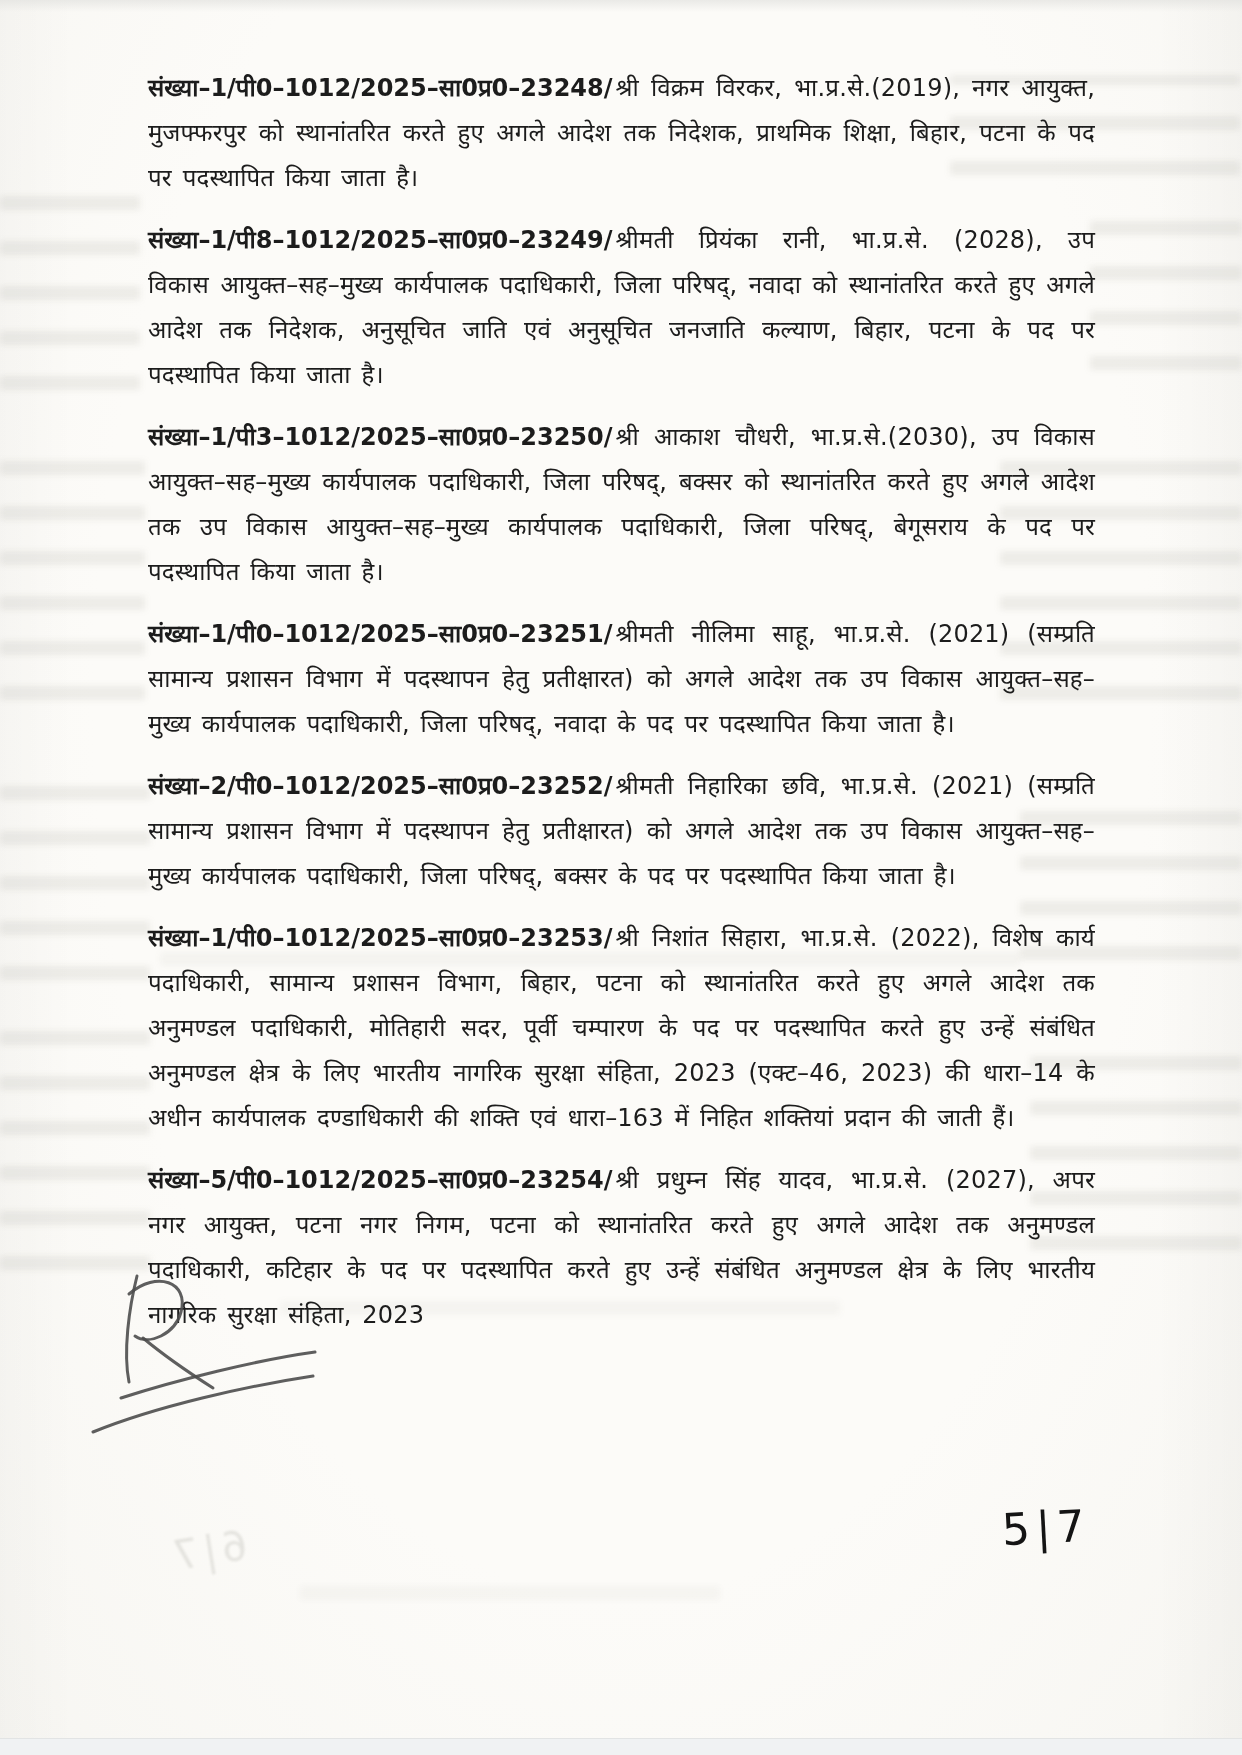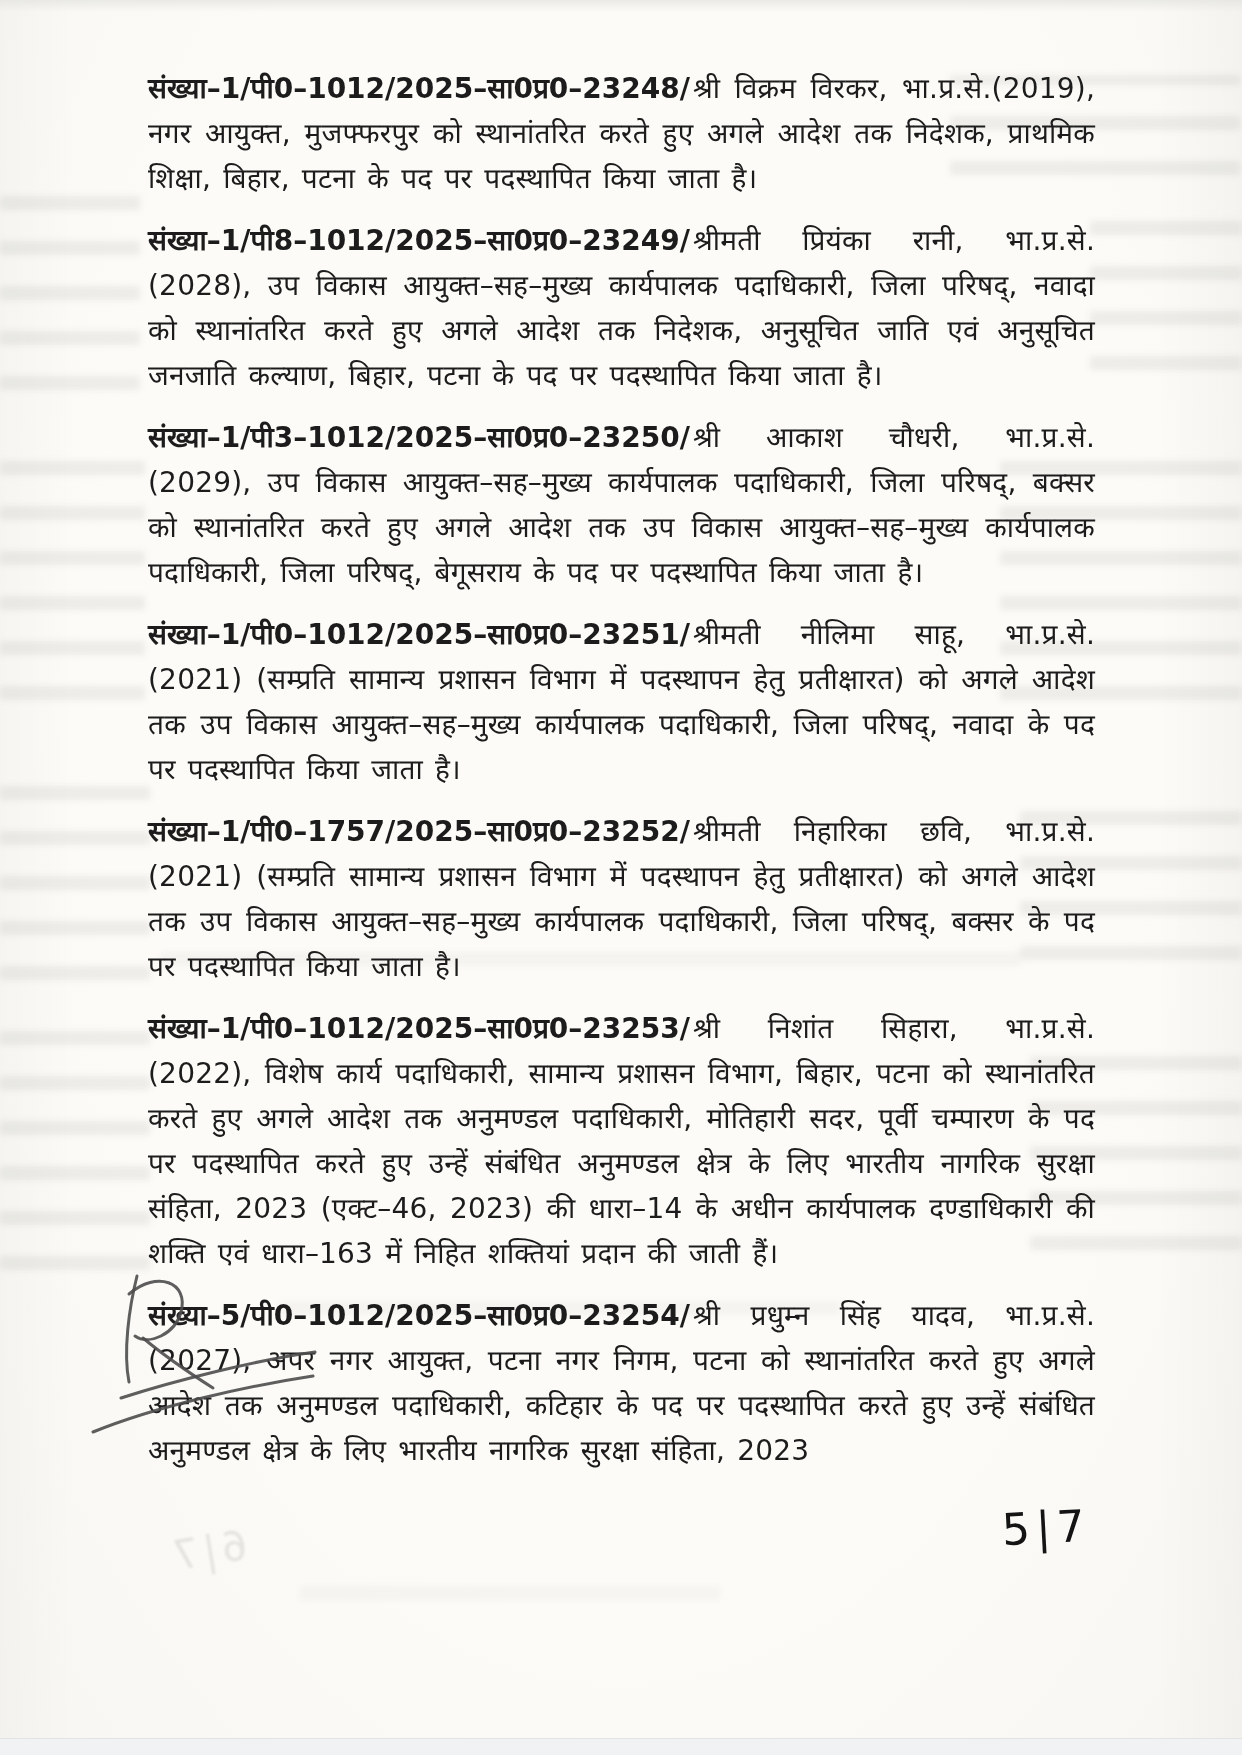--- a/index.html
+++ b/index.html
@@ -32,21 +32,21 @@
   }
   .content {
     position: absolute;
     left: 148px;
     top: 66px;
     width: 956px;
     color: #1c1c1c;
   }
   p.para {
     margin: 0 9px 17px 0;
-    font-size: 28px;
+    font-size: 24px;
     line-height: 45px;
     text-align: justify;
     word-spacing: 3px;
     letter-spacing: 0.2px;
   }
   p.para .serial {
     font-weight: 700;
     padding-right: 3px;
     letter-spacing: 0;
   }
@@ -114,23 +114,23 @@
   <div class="smudge" style="left:1020px;top:780px; width:222px; height:200px;"></div>
   <div class="smudge" style="left:160px; top:940px; width:860px; height:46px; opacity:.55;"></div>
   <div class="smudge" style="left:0px;   top:1030px;width:150px; height:260px;"></div>
   <div class="smudge" style="left:1030px;top:1030px;width:212px; height:240px;"></div>
   <div class="smudge" style="left:280px; top:1285px;width:560px; height:50px; opacity:.5;"></div>
   <div class="smudge" style="left:300px; top:1560px;width:420px; height:60px; opacity:.45;"></div>
 
   <div class="content">
     <p class="para"><span class="serial">संख्या–1/पी0–1012/2025–सा0प्र0–23248/</span><span>श्री विक्रम विरकर, भा.प्र.से.(2019), नगर आयुक्त, मुजफ्फरपुर को स्थानांतरित करते हुए अगले आदेश तक निदेशक, प्राथमिक शिक्षा, बिहार, पटना के पद पर पदस्थापित किया जाता है।</span></p>
     <p class="para"><span class="serial">संख्या–1/पी8–1012/2025–सा0प्र0–23249/</span><span>श्रीमती प्रियंका रानी, भा.प्र.से. (2028), उप विकास आयुक्त–सह–मुख्य कार्यपालक पदाधिकारी, जिला परिषद्, नवादा को स्थानांतरित करते हुए अगले आदेश तक निदेशक, अनुसूचित जाति एवं अनुसूचित जनजाति कल्याण, बिहार, पटना के पद पर पदस्थापित किया जाता है।</span></p>
-    <p class="para"><span class="serial">संख्या–1/पी3–1012/2025–सा0प्र0–23250/</span><span>श्री आकाश चौधरी, भा.प्र.से.(2029), उप विकास आयुक्त–सह–मुख्य कार्यपालक पदाधिकारी, जिला परिषद्, बक्सर को स्थानांतरित करते हुए अगले आदेश तक उप विकास आयुक्त–सह–मुख्य कार्यपालक पदाधिकारी, जिला परिषद्, बेगूसराय के पद पर पदस्थापित किया जाता है।</span></p>
+    <p class="para"><span class="serial">संख्या–1/पी3–1012/2025–सा0प्र0–23250/</span><span>श्री आकाश चौधरी, भा.प्र.से.(2030), उप विकास आयुक्त–सह–मुख्य कार्यपालक पदाधिकारी, जिला परिषद्, बक्सर को स्थानांतरित करते हुए अगले आदेश तक उप विकास आयुक्त–सह–मुख्य कार्यपालक पदाधिकारी, जिला परिषद्, बेगूसराय के पद पर पदस्थापित किया जाता है।</span></p>
     <p class="para"><span class="serial">संख्या–1/पी0–1012/2025–सा0प्र0–23251/</span><span>श्रीमती नीलिमा साहू, भा.प्र.से. (2021) (सम्प्रति सामान्य प्रशासन विभाग में पदस्थापन हेतु प्रतीक्षारत) को अगले आदेश तक उप विकास आयुक्त–सह–मुख्य कार्यपालक पदाधिकारी, जिला परिषद्, नवादा के पद पर पदस्थापित किया जाता है।</span></p>
-    <p class="para"><span class="serial">संख्या–1/पी0–1757/2025–सा0प्र0–23252/</span><span>श्रीमती निहारिका छवि, भा.प्र.से. (2021) (सम्प्रति सामान्य प्रशासन विभाग में पदस्थापन हेतु प्रतीक्षारत) को अगले आदेश तक उप विकास आयुक्त–सह–मुख्य कार्यपालक पदाधिकारी, जिला परिषद्, बक्सर के पद पर पदस्थापित किया जाता है।</span></p>
+    <p class="para"><span class="serial">संख्या–2/पी0–1012/2025–सा0प्र0–23252/</span><span>श्रीमती निहारिका छवि, भा.प्र.से. (2021) (सम्प्रति सामान्य प्रशासन विभाग में पदस्थापन हेतु प्रतीक्षारत) को अगले आदेश तक उप विकास आयुक्त–सह–मुख्य कार्यपालक पदाधिकारी, जिला परिषद्, बक्सर के पद पर पदस्थापित किया जाता है।</span></p>
     <p class="para"><span class="serial">संख्या–1/पी0–1012/2025–सा0प्र0–23253/</span><span>श्री निशांत सिहारा, भा.प्र.से. (2022), विशेष कार्य पदाधिकारी, सामान्य प्रशासन विभाग, बिहार, पटना को स्थानांतरित करते हुए अगले आदेश तक अनुमण्डल पदाधिकारी, मोतिहारी सदर, पूर्वी चम्पारण के पद पर पदस्थापित करते हुए उन्हें संबंधित अनुमण्डल क्षेत्र के लिए भारतीय नागरिक सुरक्षा संहिता, 2023 (एक्ट–46, 2023) की धारा–14 के अधीन कार्यपालक दण्डाधिकारी की शक्ति एवं धारा–163 में निहित शक्तियां प्रदान की जाती हैं।</span></p>
     <p class="para"><span class="serial">संख्या–5/पी0–1012/2025–सा0प्र0–23254/</span><span>श्री प्रधुम्न सिंह यादव, भा.प्र.से. (2027), अपर नगर आयुक्त, पटना नगर निगम, पटना को स्थानांतरित करते हुए अगले आदेश तक अनुमण्डल पदाधिकारी, कटिहार के पद पर पदस्थापित करते हुए उन्हें संबंधित अनुमण्डल क्षेत्र के लिए भारतीय नागरिक सुरक्षा संहिता, 2023</span></p>
   </div>
 
   <svg class="signature" viewBox="0 0 250 185">
     <path d="M52,8 C44,40 38,84 44,114"></path>
     <path d="M44,26 C72,2 104,14 96,44 C90,66 64,78 50,68"></path>
     <path d="M58,70 C82,90 106,106 128,120"></path>
     <path d="M36,130 C92,112 172,92 230,84"></path>
     <path d="M8,164 C72,138 162,118 228,108"></path>

